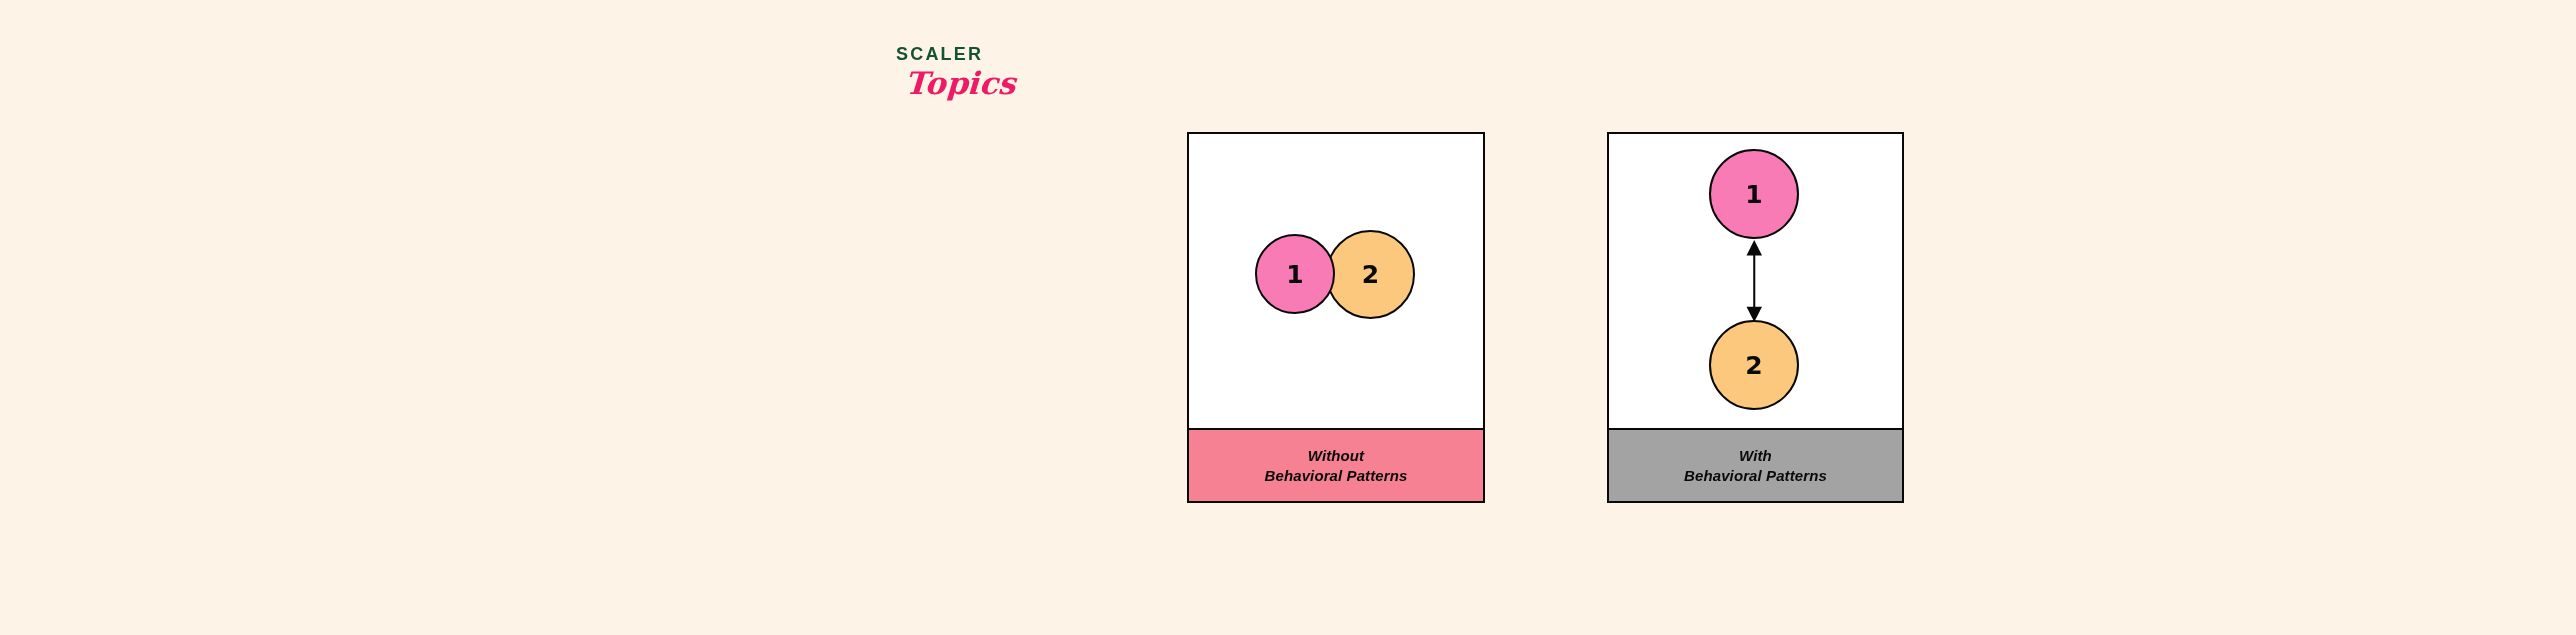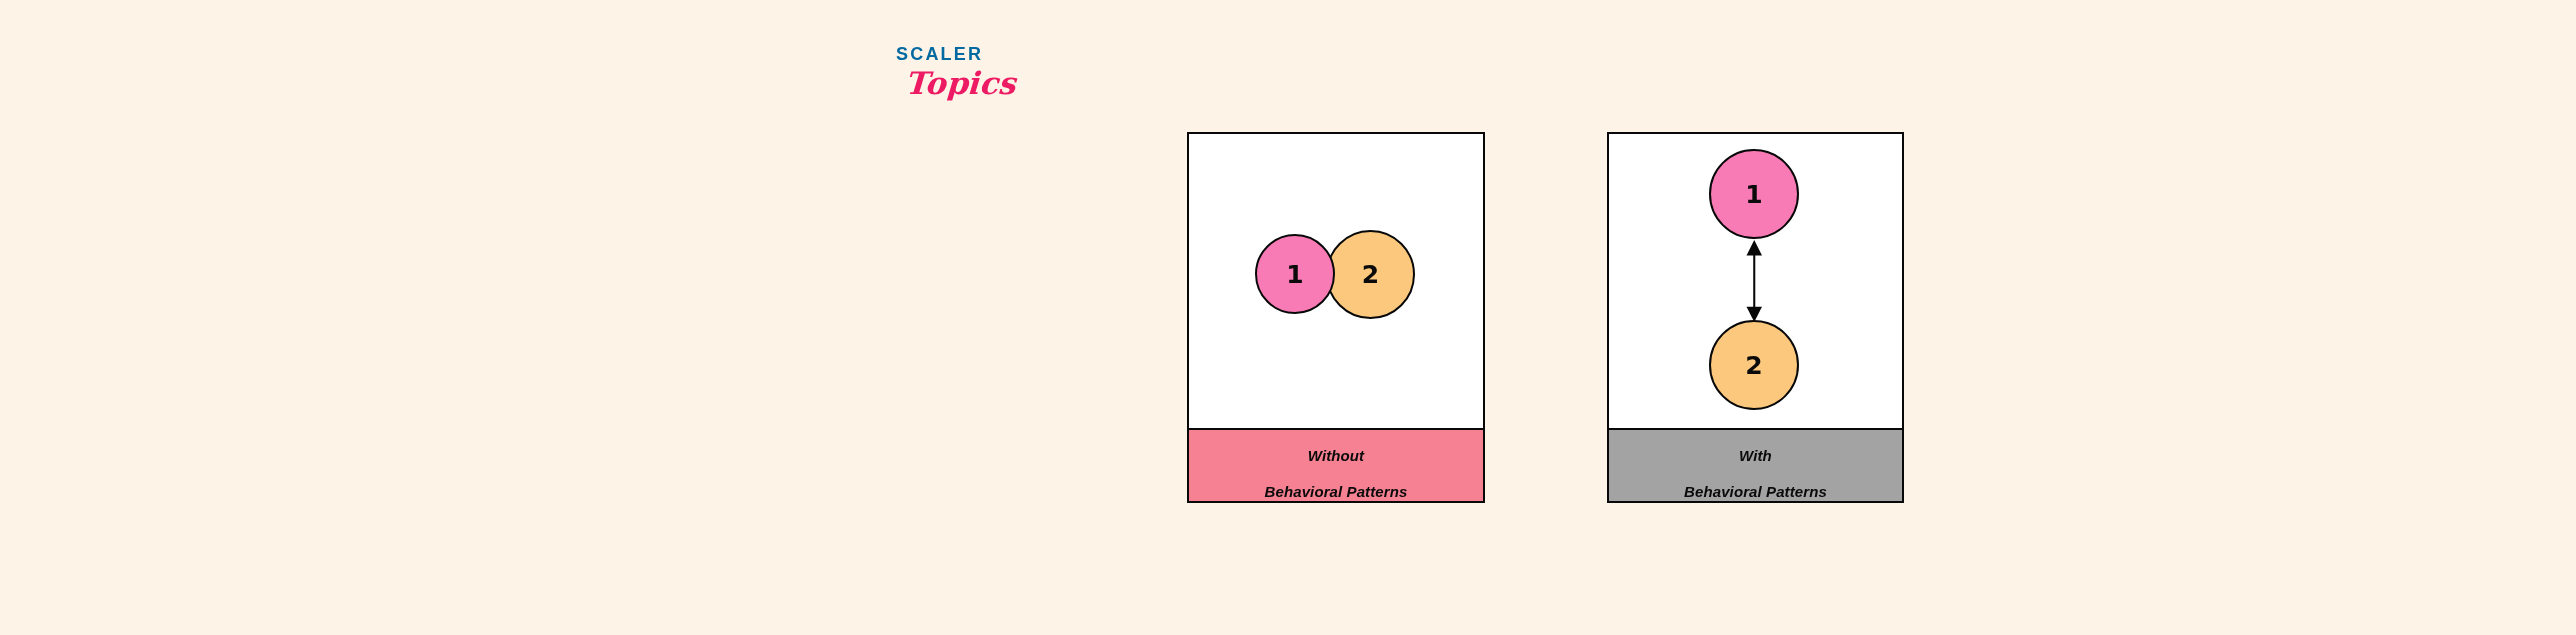--- a/index.html
+++ b/index.html
@@ -24,21 +24,21 @@
     top: 45px;
     width: 155px;
     height: 77px;
     user-select: none;
   }
   .logo-wordmark {
     font-family: "Liberation Sans", "DejaVu Sans", sans-serif;
     font-weight: 700;
     font-size: 18px;
     letter-spacing: 2.2px;
-    color: #0369a1;
+    color: #14532d;
     line-height: 1;
     white-space: nowrap;
   }
   .logo-script {
     font-family: "DejaVu Serif", "Liberation Serif", serif;
     font-style: italic;
     font-weight: 700;
     font-size: 31px;
     color: #ED1B63;
     line-height: 1;
@@ -78,21 +78,21 @@
     text-align: center;
     font-weight: 700;
     font-style: italic;
     font-size: 15px;
     line-height: 1.27;
     color: #0A0A0A;
     letter-spacing: 0.1px;
   }
   #caption-without { background: #F68192; }
   #caption-with    { background: #a3a3a3; }
-  .caption-line { display: block; white-space: nowrap; margin-top: 16px; }
+  .caption-line { display: block; white-space: nowrap; }
 
   
   .node {
     position: absolute;
     border: 2.1px solid #080808;
     border-radius: 50%;
     display: flex;
     align-items: center;
     justify-content: center;
     font-family: "DejaVu Sans", "Liberation Sans", sans-serif;

